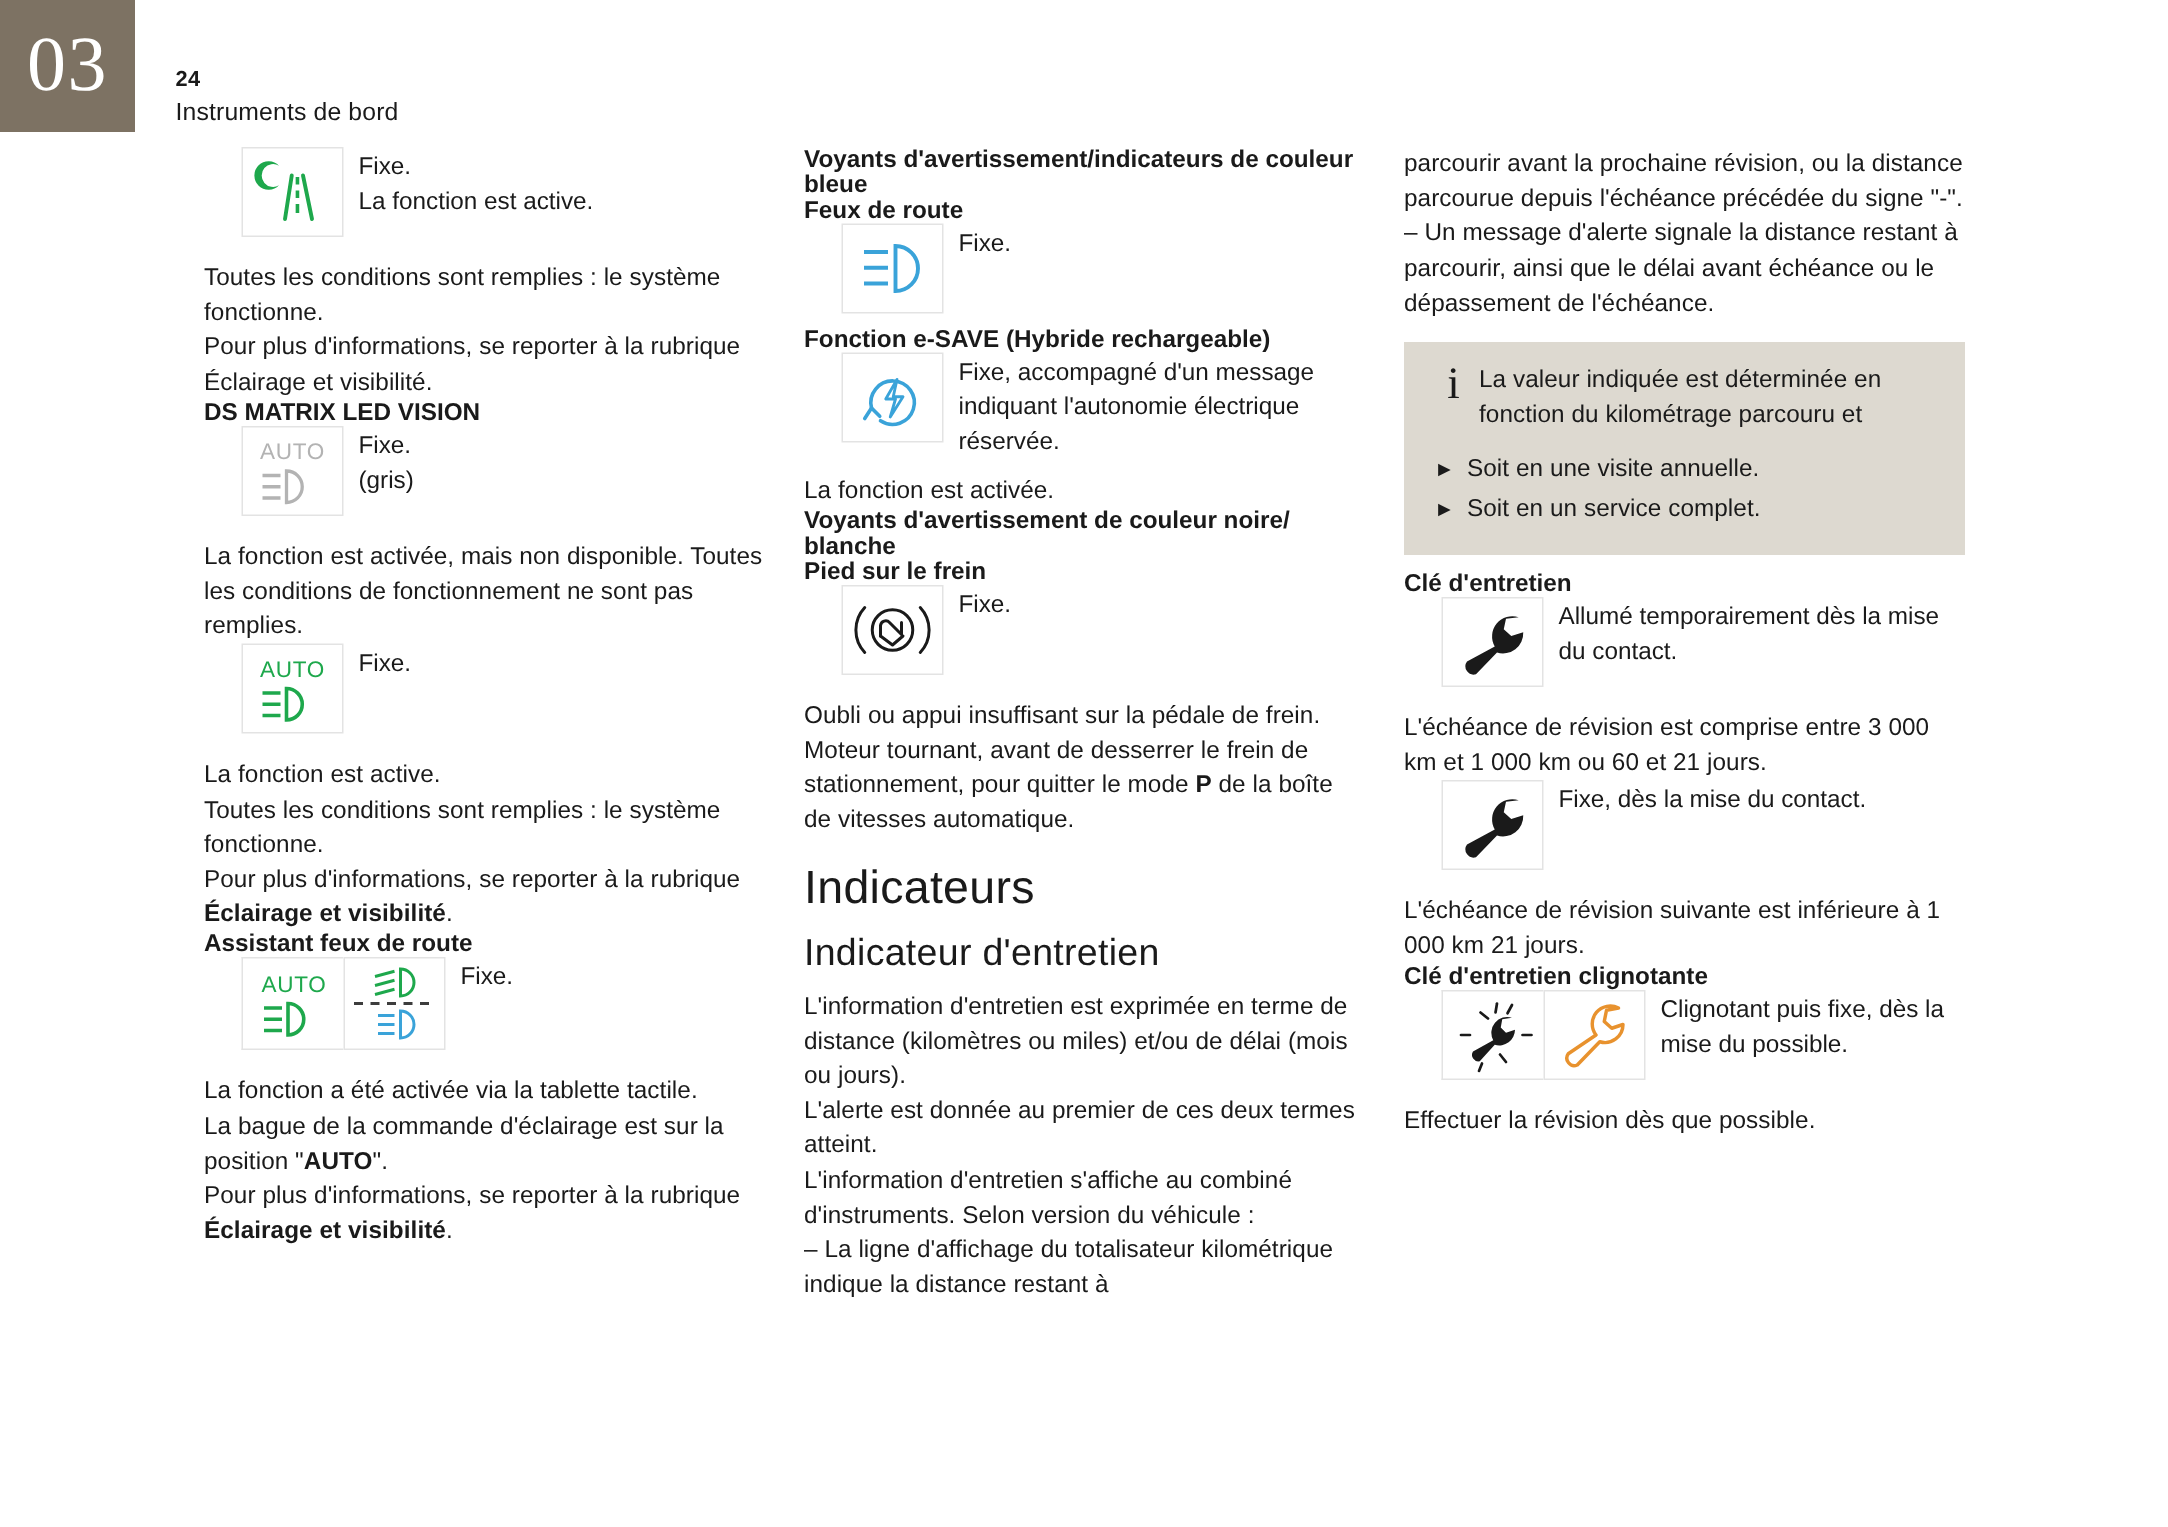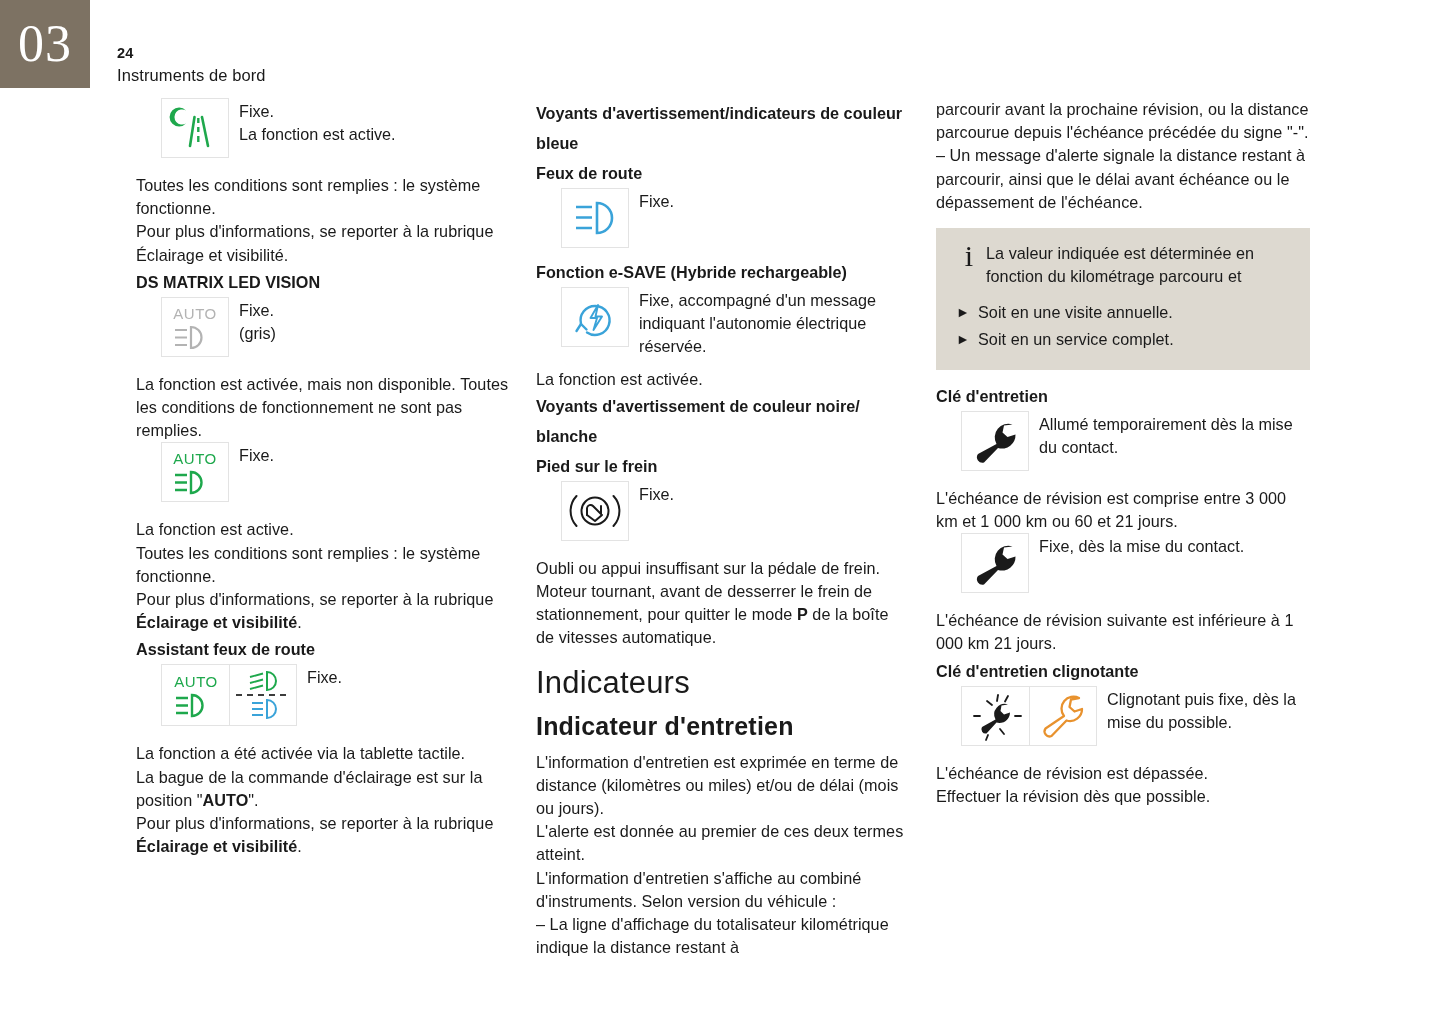--- a/index.html
+++ b/index.html
@@ -34,27 +34,27 @@
   }
 
   
   .col { position: absolute; top: 98px; }
   .col-1 { left: 136px; width: 374px; }
   .col-2 { left: 536px; width: 370px; }
   .col-3 { left: 936px; width: 374px; }
 
   p, .t { font-size: 16.2px; line-height: 23.2px; letter-spacing: .05px; }
   .bold { font-weight: bold; }
-  .h-sub { font-size: 16.2px; font-weight: bold; line-height: 30px; }
+  .h-sub { font-size: 16.2px; font-weight: bold; line-height: 17px; }
   .h1-big {
     font-size: 31px; font-weight: normal; line-height: 38px;
     letter-spacing: .2px;
   }
   .h2-big {
-    font-size: 25px; font-weight: bold; line-height: 32px;
+    font-size: 25px; font-weight: normal; line-height: 32px;
     letter-spacing: .2px;
   }
   .gap-s { height: 9px; }
   .gap-m { height: 16px; }
 
   
   .icon-row { display: flex; align-items: flex-start; padding-left: 25px; }
   .icon-box {
     width: 68px; height: 60px;
     border: 1px solid #e3e3e3;
@@ -319,17 +319,16 @@
         <div class="icon-box">
           <svg width="54" height="48" viewBox="0 0 54 48">
             <path d="M43 6 A12 12 0 0 0 28 24 L9.5 36.5 A5 5 0 0 0 15.5 44 L30.5 28.5 A12 12 0 0 0 46 17 L38.5 19.5 L33.5 15 L35 7.5 Z" stroke="#e8922e" stroke-width="2.3" fill="none" stroke-linejoin="round"></path>
           </svg>
         </div>
       </div>
       <div class="icon-cap">Clignotant puis fixe, dès la mise du possible.</div>
     </div>
 
     <div class="gap-m"></div>
-    <p class="t">L'échéance de révision est dépassée.</p>
     <p class="t">Effectuer la révision dès que possible.</p>
   </div>
 
 </div>
 
 </body></html>

